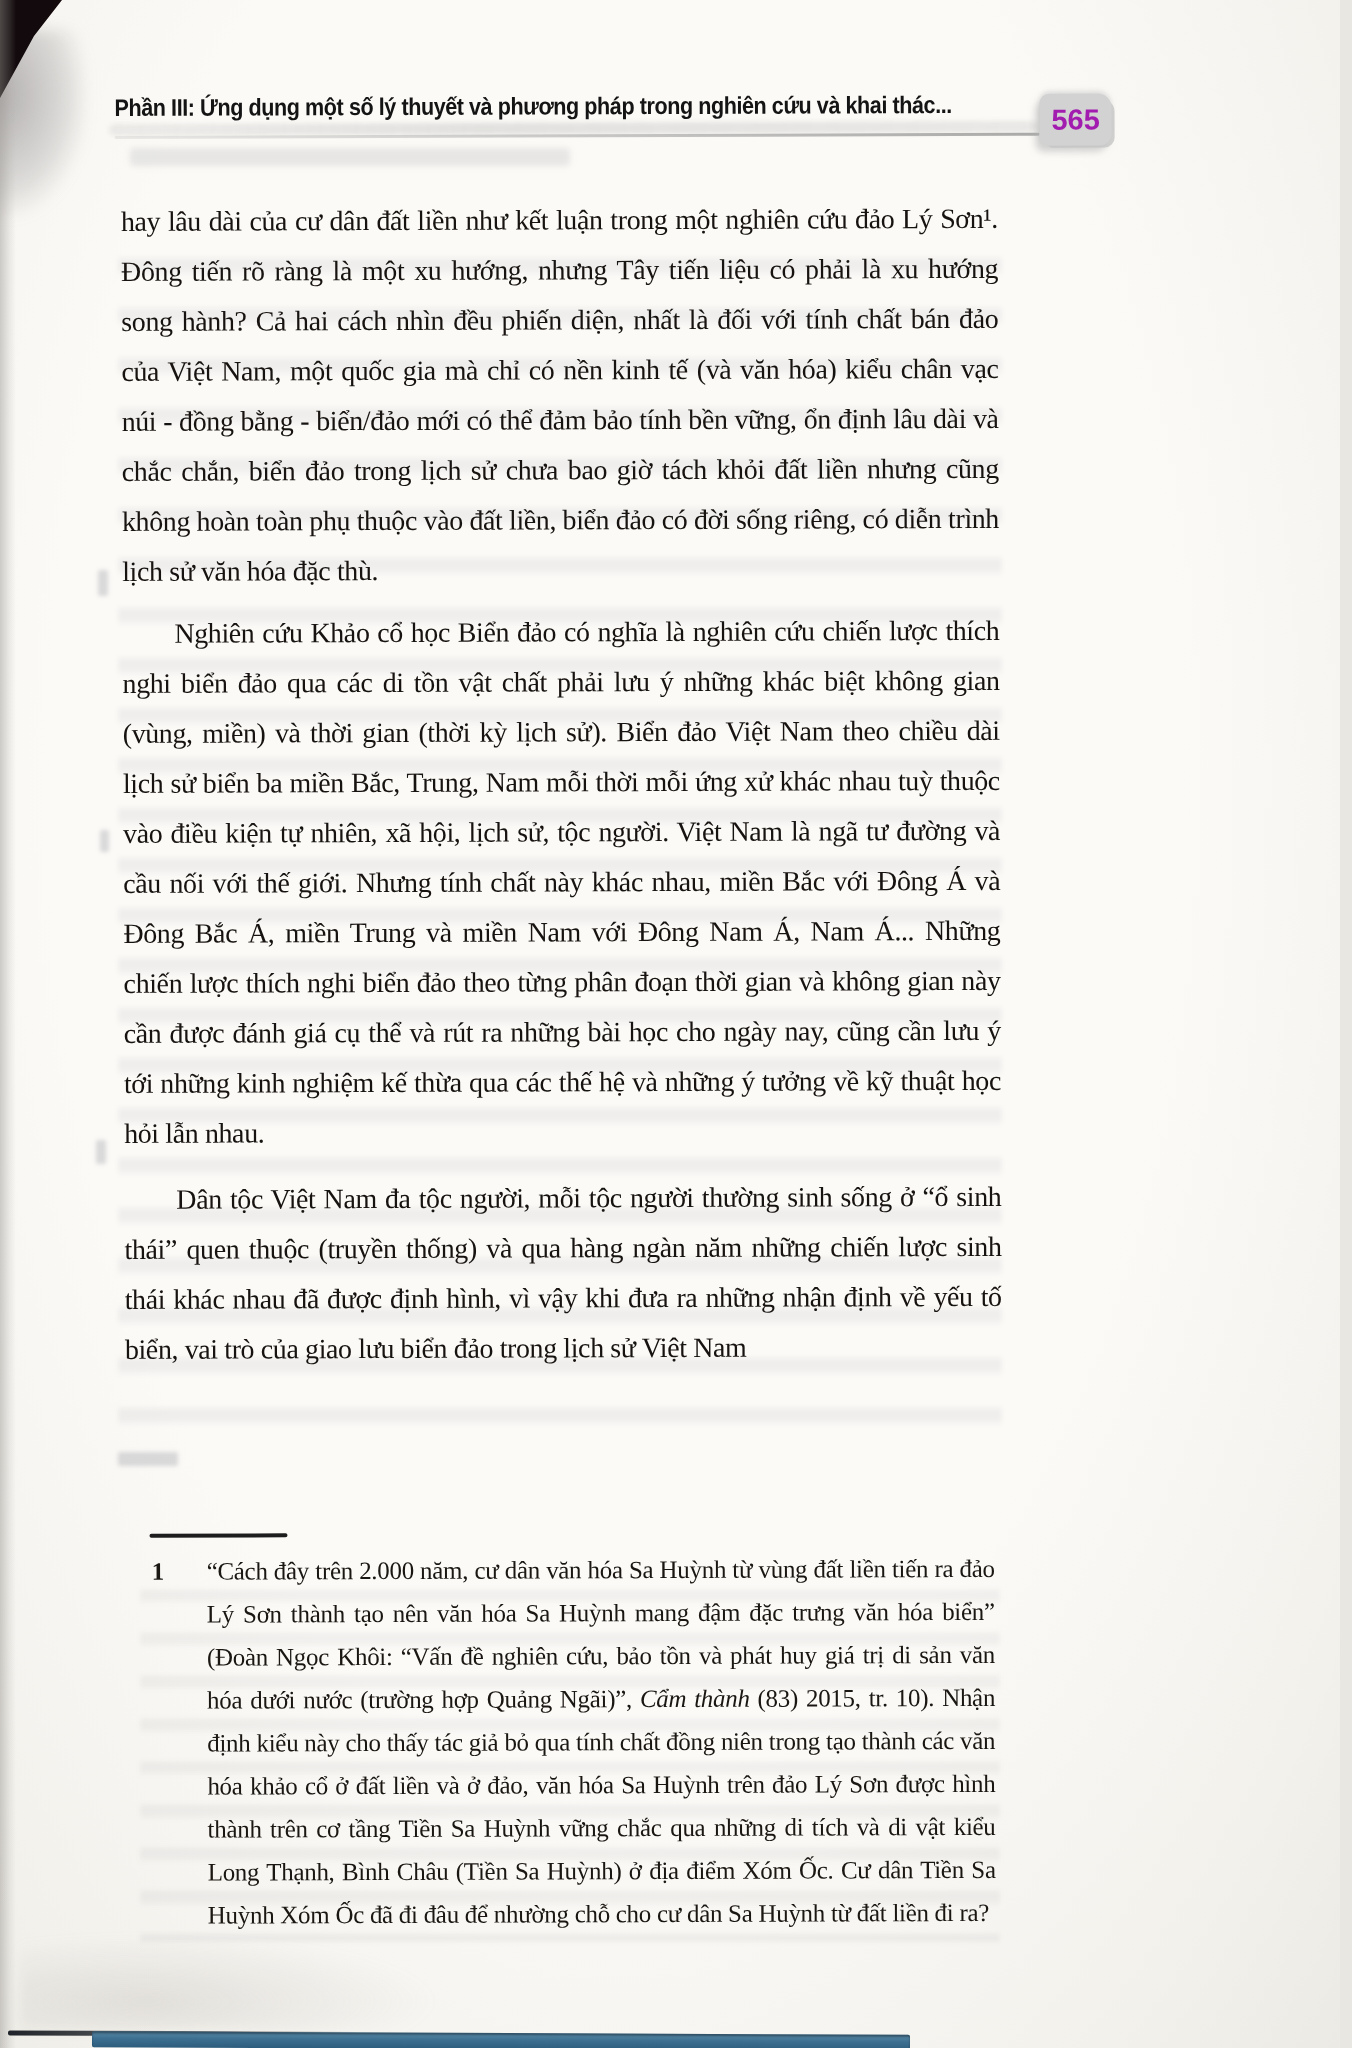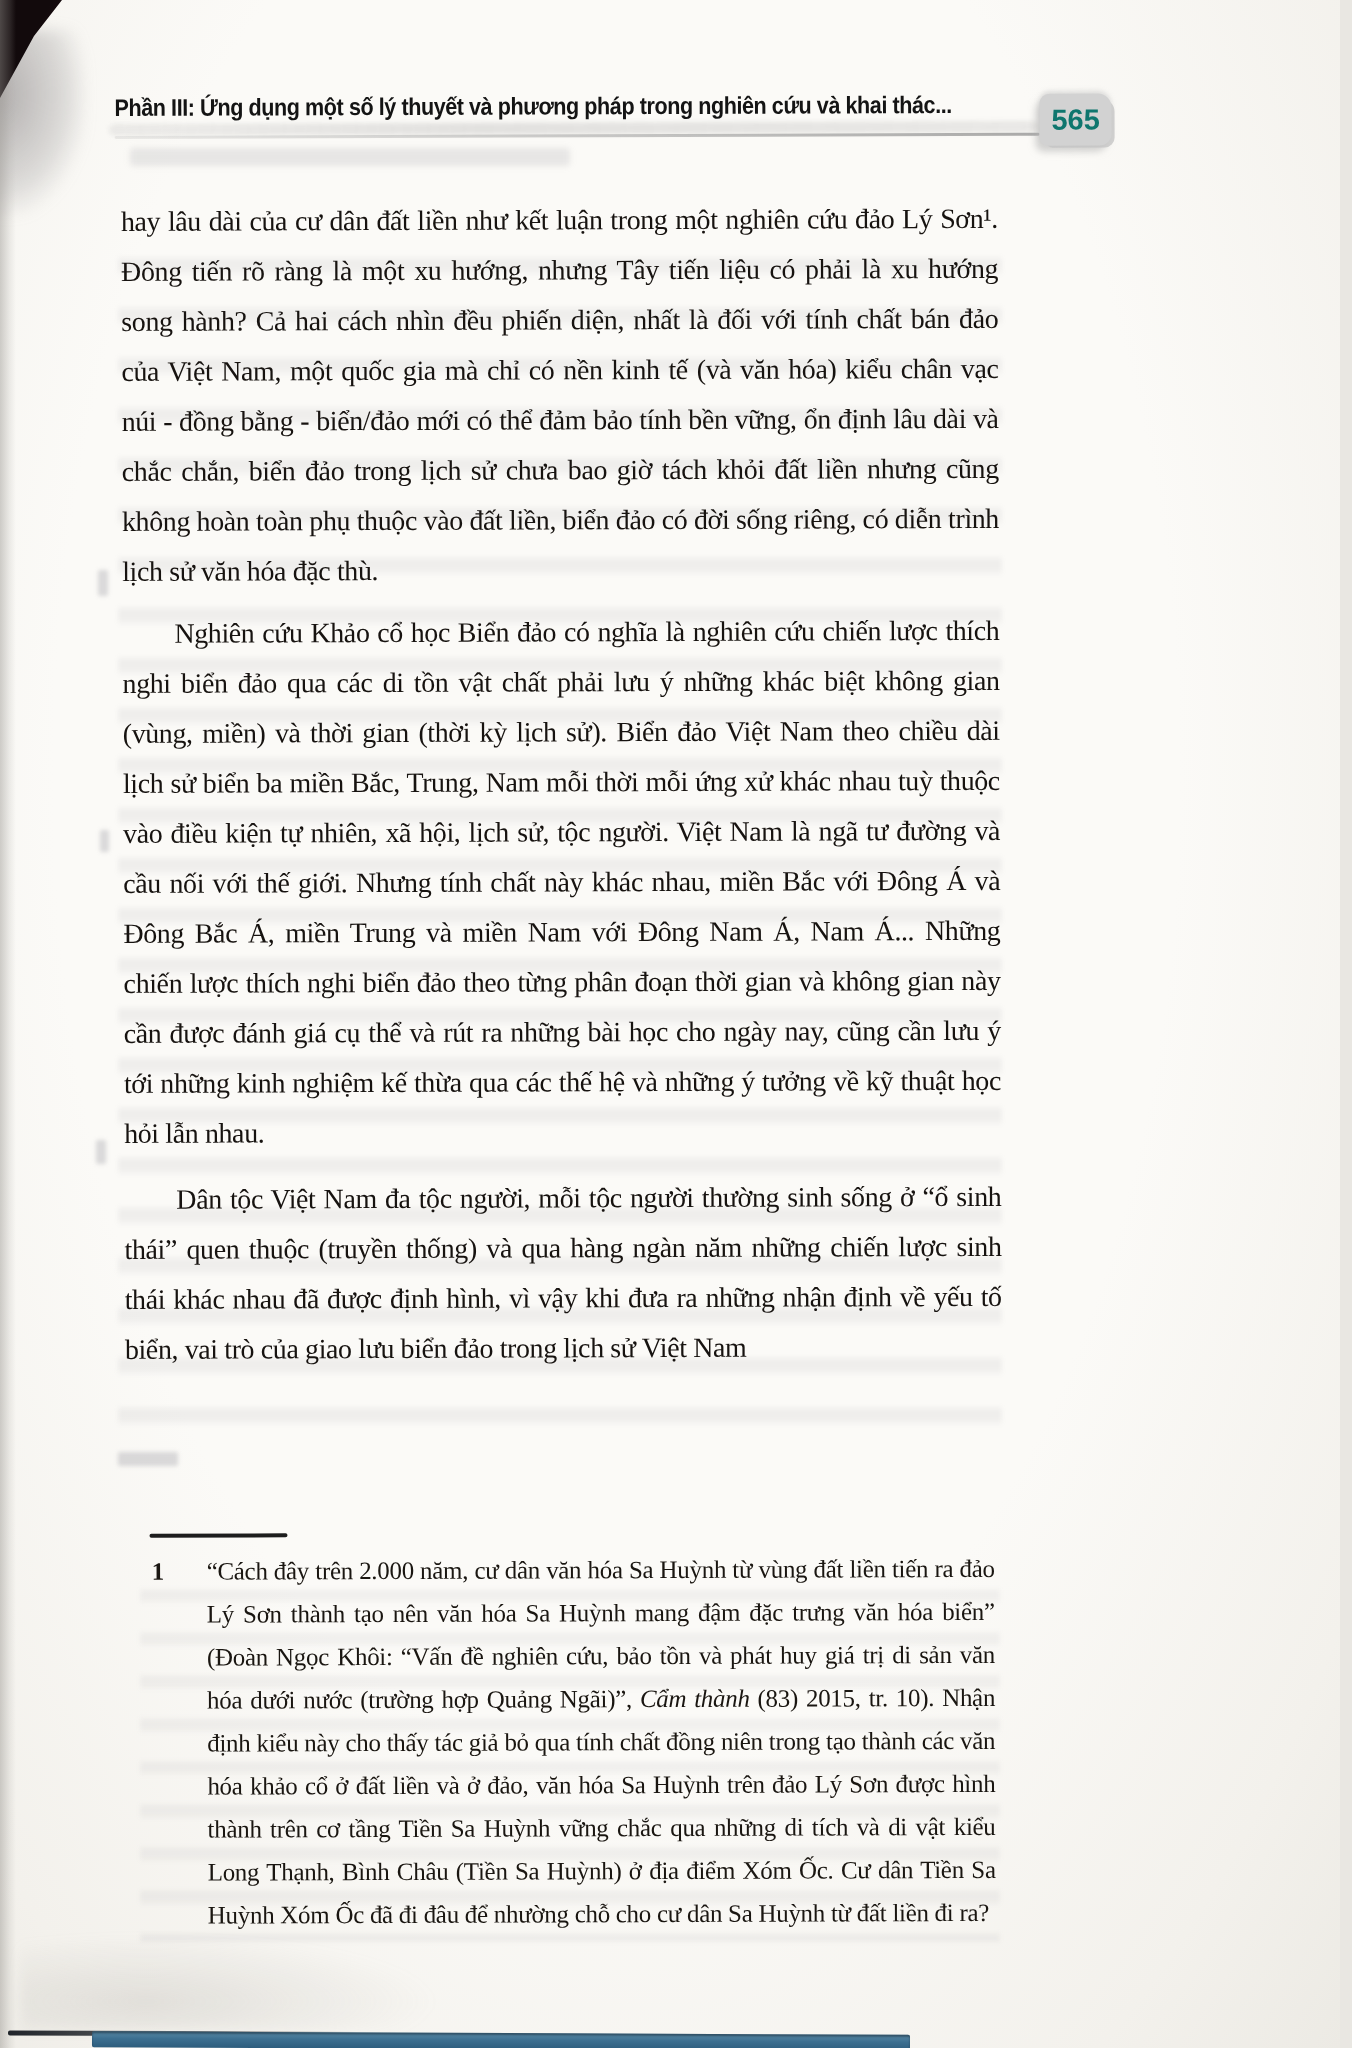--- a/index.html
+++ b/index.html
@@ -34,21 +34,21 @@
   .header-rule{
     position:absolute;left:0;top:42px;width:925px;height:3px;
     background:linear-gradient(90deg,rgba(150,150,150,0.15),rgba(140,140,140,0.55) 70%,rgba(130,130,130,0.65));
     border-radius:2px;
   }
   .page-badge{
     position:absolute;left:925px;top:3px;width:72px;height:52px;
     background:#d2d2d2;border-radius:10px 14px 12px 8px;
     box-shadow:5px 4px 0 -2px rgba(195,195,195,.75), -4px 6px 7px rgba(175,175,175,.55), 0 -3px 4px rgba(200,200,200,.5);
     display:flex;align-items:center;justify-content:center;
-    font-family:"Liberation Sans",sans-serif;font-weight:bold;font-size:29px;color:#0f766e;
+    font-family:"Liberation Sans",sans-serif;font-weight:bold;font-size:29px;color:#a21caf;
   }
 
   
   .body-text{
     position:absolute;left:123px;top:195px;width:877px;
     font-size:28px;line-height:50px;letter-spacing:-0.4px;
     text-align:justify;color:#171310;
   }
   .para{margin:0 0 12px 0;text-indent:52px;}
   .para.first{text-indent:0;}

